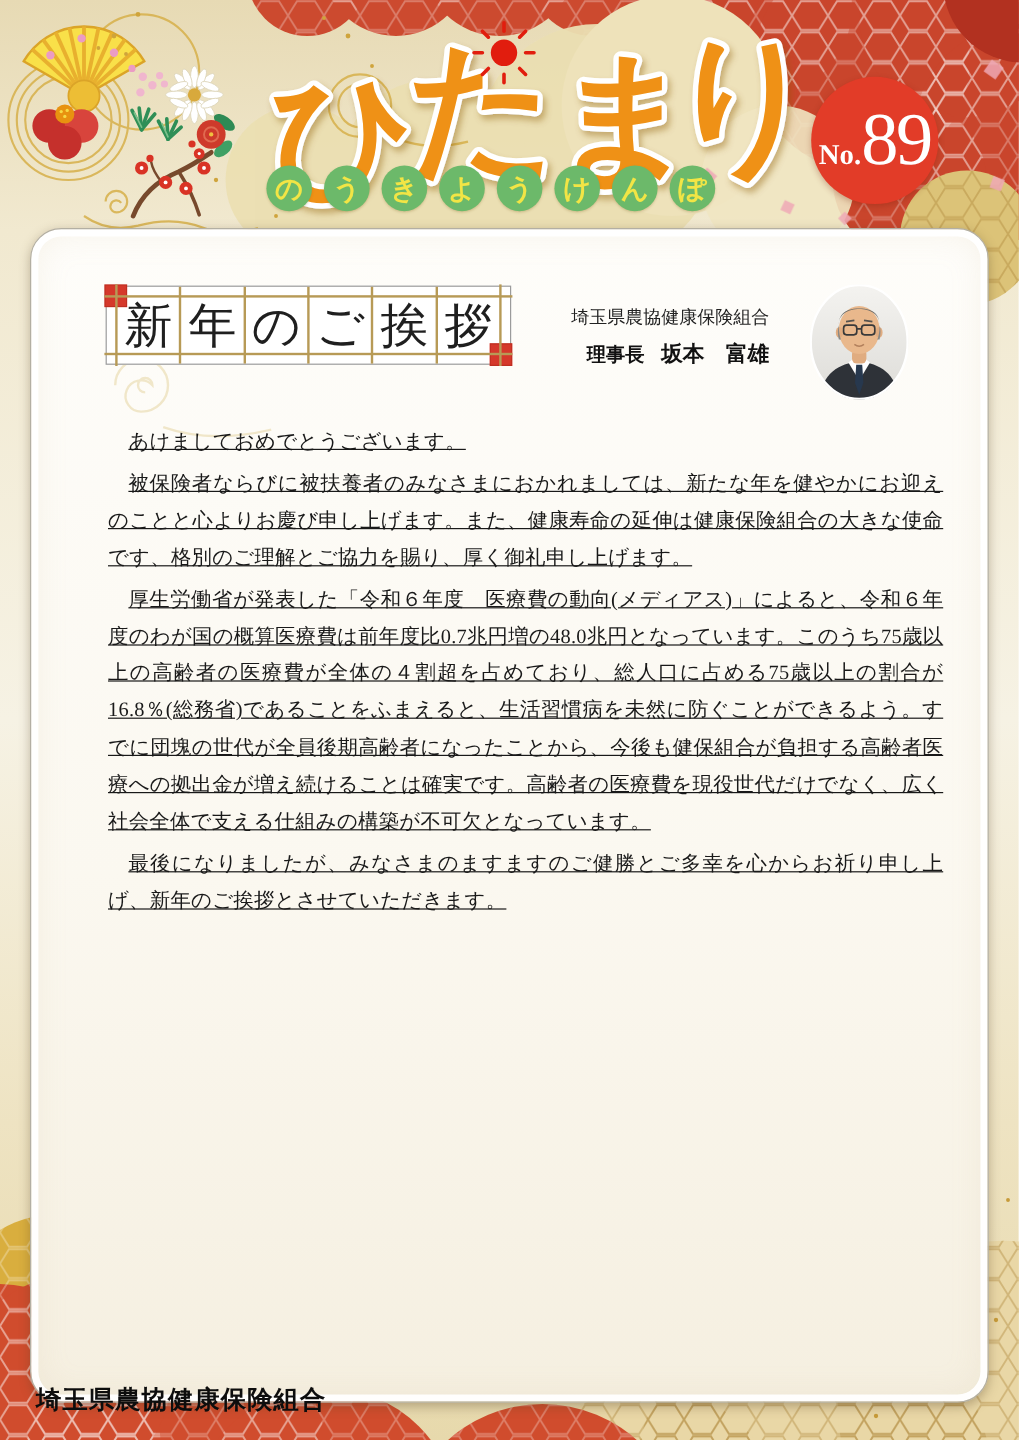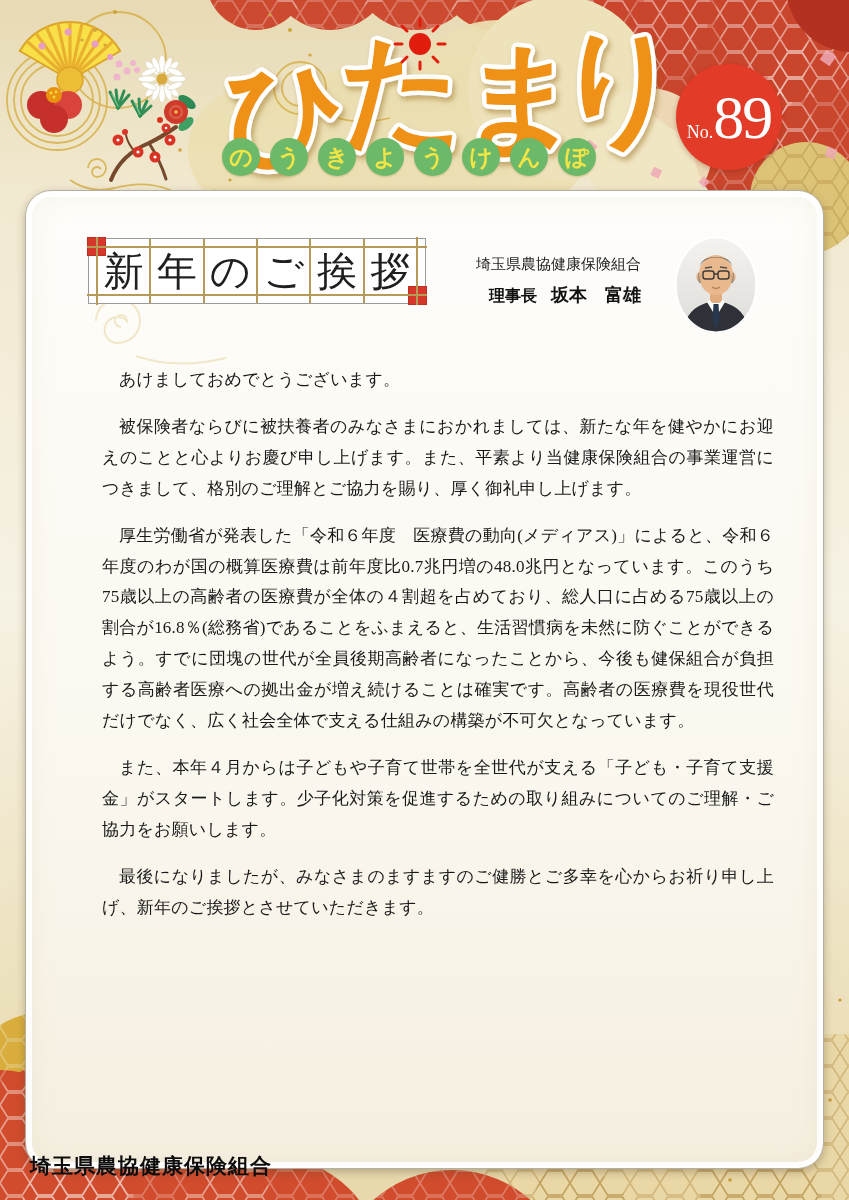--- a/index.html
+++ b/index.html
@@ -10,21 +10,21 @@
   
   .title-svg{position:absolute;left:0;top:0;z-index:3;}
   .subtitle{position:absolute;left:222px;top:138px;z-index:3;display:flex;gap:10px;}
   .sub-circle{width:38px;height:38px;border-radius:50%;background:#6cb96a;
       color:#f2e545;font-size:23px;font-weight:bold;display:flex;align-items:center;
       justify-content:center;font-family:"DejaVu Sans","Liberation Sans",sans-serif;
       box-shadow:0 1px 2px rgba(120,90,20,0.25);}
   .issue-badge{position:absolute;left:676px;top:64px;width:106px;height:106px;z-index:3;
       border-radius:50%;background:#e23c28;color:#fff;display:flex;align-items:baseline;
       justify-content:center;box-shadow:0 2px 5px rgba(120,30,10,0.3);}
-  .issue-badge .no{font-size:18px;margin-top:38px;}
+  .issue-badge .no{font-size:24px;margin-top:38px;font-weight:bold;}
   .issue-badge .num{font-size:62px;line-height:106px;letter-spacing:-2px;text-align:right;}
 
   
   .card{position:absolute;left:25px;top:190px;width:797px;height:977px;z-index:2;
       border-radius:26px;border:1px solid #b3afa3;
       background:linear-gradient(180deg,#fefdfa 0%,#fbf8f0 55%,#f5efe0 100%);
       box-shadow:0 3px 9px rgba(90,70,40,0.35), inset 0 0 0 6px rgba(255,255,255,0.95),
                  inset 0 0 30px rgba(205,185,140,0.18);}
   .card-swirl{position:absolute;left:40px;top:70px;opacity:0.55;}
 
@@ -48,22 +48,22 @@
   
   .author{position:absolute;top:64px;right:182px;text-align:right;
       font-family:"Liberation Sans","DejaVu Sans",sans-serif;}
   .author .org{font-size:15px;color:#222;}
   .author .leader{margin-top:9px;font-size:18px;font-weight:bold;color:#111;}
   .author .leader .role{font-size:16px;margin-right:14px;text-align:right;}
   .portrait{position:absolute;top:46px;right:66px;width:82px;height:96px;}
 
   
   .body-text{position:absolute;left:60px;right:33px;top:158px;}
-  .body-text p{margin:16px;text-indent:17px;font-size:17px;line-height:30.9px;
-      text-align:justify;letter-spacing:0.2px;color:#191919;}
+  .body-text p{margin:4px;text-indent:17px;font-size:17px;line-height:30.9px;
+      text-align:justify;letter-spacing:0.2px;color:#191919;text-decoration:underline;}
 
   
   .footer{position:absolute;left:30px;top:1152px;z-index:3;font-size:21px;font-weight:bold;
       font-family:"Liberation Sans","DejaVu Sans",sans-serif;color:#0d0d0d;letter-spacing:1px;}
 </style>
 </head>
 <body>
 
 <div class="page">
 
@@ -444,21 +444,20 @@
         </g>
         <path d="M30,31 L37,30 M45,30 L52,31" stroke="#55524e" stroke-width="1.6"></path>
         <path d="M37,50 Q41,53 45,50" fill="none" stroke="#b3805c" stroke-width="1.3"></path>
       </g>
       <ellipse cx="41" cy="48" rx="40.4" ry="47.4" fill="none" stroke="#ffffff" stroke-width="2"></ellipse>
     </svg>
 
     <div class="body-text">
 
     <p>あけましておめでとうございます。</p>
-        <p>被保険者ならびに被扶養者のみなさまにおかれましては、新たな年を健やかにお迎えのことと心よりお慶び申し上げます。また、平素より当健康保険組合の事業運営につきまして、格別のご理解とご協力を賜り、厚く御礼申し上げます。</p>
+        <p>被保険者ならびに被扶養者のみなさまにおかれましては、新たな年を健やかにお迎えのことと心よりお慶び申し上げます。また、健康寿命の延伸は健康保険組合の大きな使命です、格別のご理解とご協力を賜り、厚く御礼申し上げます。</p>
         <p>厚生労働省が発表した「令和６年度　医療費の動向(メディアス)」によると、令和６年度のわが国の概算医療費は前年度比0.7兆円増の48.0兆円となっています。このうち75歳以上の高齢者の医療費が全体の４割超を占めており、総人口に占める75歳以上の割合が16.8％(総務省)であることをふまえると、生活習慣病を未然に防ぐことができるよう。すでに団塊の世代が全員後期高齢者になったことから、今後も健保組合が負担する高齢者医療への拠出金が増え続けることは確実です。高齢者の医療費を現役世代だけでなく、広く社会全体で支える仕組みの構築が不可欠となっています。</p>
-        <p>また、本年４月からは子どもや子育て世帯を全世代が支える「子ども・子育て支援金」がスタートします。少子化対策を促進するための取り組みについてのご理解・ご協力をお願いします。</p>
         <p>最後になりましたが、みなさまのますますのご健勝とご多幸を心からお祈り申し上げ、新年のご挨拶とさせていただきます。</p>
       </div>
   </main>
 
   <footer class="footer">埼玉県農協健康保険組合</footer>
 </div>
 
 </body></html>

